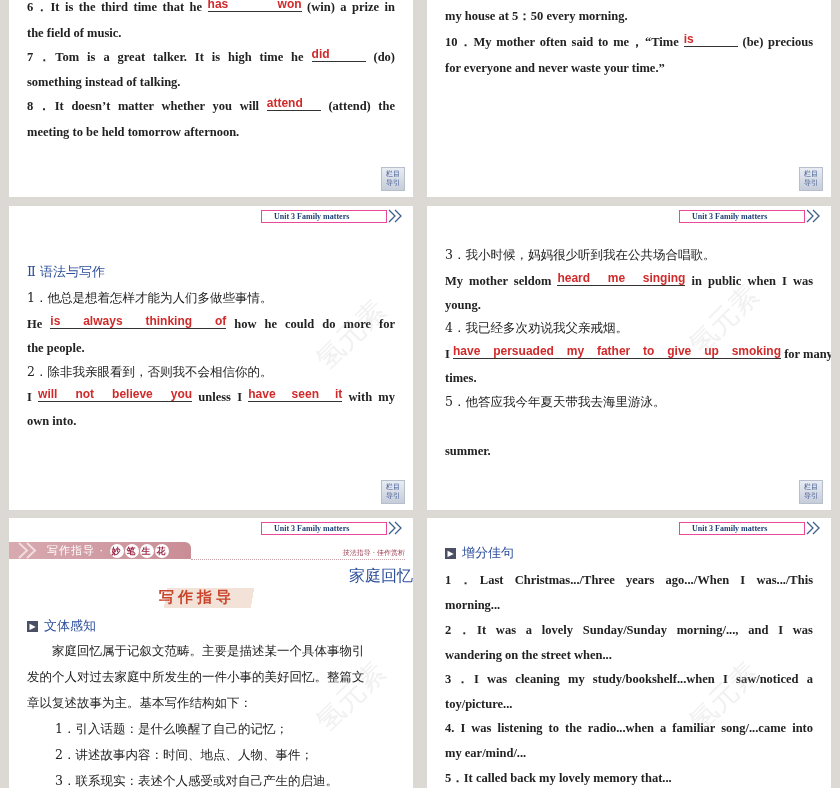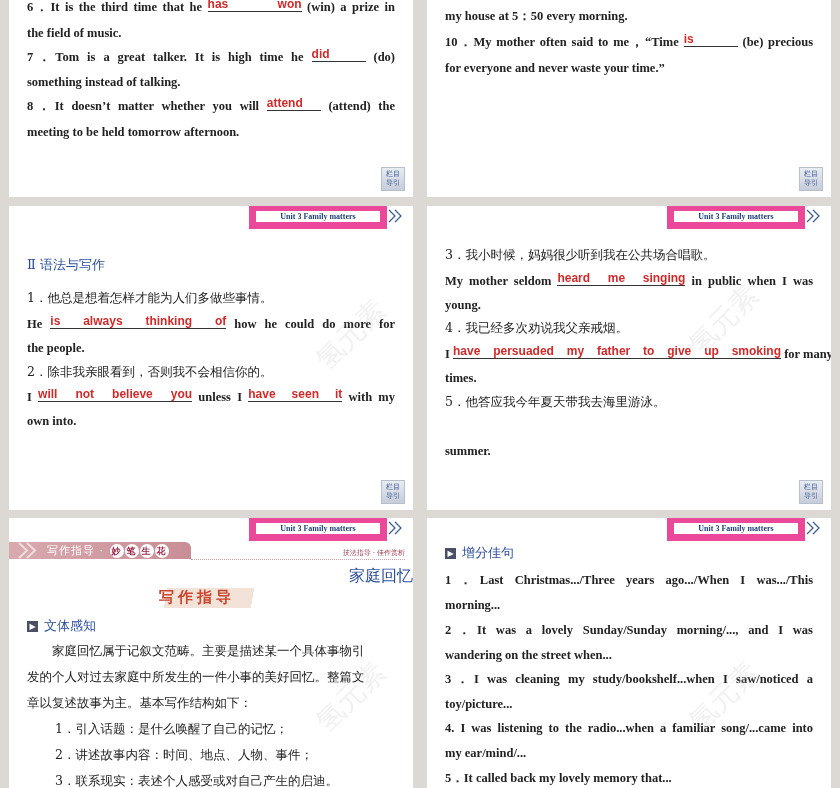--- a/index.html
+++ b/index.html
@@ -6,21 +6,21 @@
   body{width:840px;height:788px;background:#dcd8d4;position:relative;overflow:hidden;font-family:"Liberation Serif","DejaVu Serif",serif;}
   .slide{position:absolute;background:#ffffff;overflow:hidden;}
   #s1{left:9px;top:-10px;width:404px;height:207px;}
   #s2{left:427px;top:-10px;width:404px;height:207px;}
   #s3{left:9px;top:206px;width:404px;height:304px;}
   #s4{left:427px;top:206px;width:404px;height:304px;}
   #s5{left:9px;top:518px;width:404px;height:280px;}
   #s6{left:427px;top:518px;width:404px;height:280px;}
 
   .unit-tag{position:absolute;top:3px;right:8px;height:14px;display:flex;align-items:center;}
-  .unit-box{border:7px solid #ec4899;height:11px;padding:0 12px;font-size:8px;font-weight:bold;color:#1f3f75;line-height:11px;background:#fff;width:100px;text-align:center;}
+  .unit-box{border:1px solid #ec4899;height:11px;padding:0 12px;font-size:8px;font-weight:bold;color:#1f3f75;line-height:11px;background:#fff;width:100px;}
   .unit-arrow{width:18px;height:14px;}
 
   .nav-btn{position:absolute;right:8px;bottom:6px;width:22px;height:22px;background:linear-gradient(#e8ecf3,#c6cdd9);border:1px solid #b8bfcc;font-size:7px;line-height:9px;color:#3a5590;text-align:center;display:flex;flex-direction:column;justify-content:center;font-family:"DejaVu Sans",sans-serif;}
 
   .line{position:absolute;left:18px;right:18px;font-size:12.5px;font-weight:bold;color:#222;line-height:18px;white-space:nowrap;}
   .jl{text-align:justify;text-align-last:justify;}
   .blank{display:inline-block;border-bottom:1px solid #333;text-align:center;color:#d12a2a;font-family:"Liberation Sans",sans-serif;font-weight:bold;font-size:12px;line-height:14px;vertical-align:baseline;position:relative;top:-3px;}
   .cn{font-family:"DejaVu Serif",serif;font-weight:normal;font-size:12.5px;color:#222;}
   .sec-title{position:absolute;left:18px;font-size:13px;color:#2d4f9a;font-family:"DejaVu Serif",serif;}
   .sq-icon{display:inline-block;width:11px;height:11px;background:#4a4f63;color:#fff;font-size:8px;line-height:11px;text-align:center;margin-right:6px;vertical-align:middle;}
@@ -78,21 +78,21 @@
   </div>
 </div>
 
 <div class="slide" id="s3">
   <div class="unit-tag">
     <div class="unit-box">Unit 3   Family matters</div>
     <svg class="unit-arrow" viewBox="0 0 18 14">
         <path d="M2 1 L8 7 L2 13 M8 1 L14 7 L8 13" fill="none" stroke="#3f5f8f" stroke-width="1.3"></path>
       </svg>
   </div>
-  <div class="sec-title" style="top:50px">Ⅱ  语法与写作</div>
+  <div class="sec-title" style="top:57px">Ⅱ  语法与写作</div>
   <div class="line cn" style="top:83px">1．他总是想着怎样才能为人们多做些事情。</div>
   <div class="line jl" style="top:109px">
     <span>He</span>
     <span class="blank" style="width:176px">is always thinking of</span>
     <span>how he could do more for</span>
   </div>
   <div class="line" style="top:133px">the people.</div>
   <div class="line cn" style="top:157px">2．除非我亲眼看到，否则我不会相信你的。</div>
   <div class="line jl" style="top:182px">
     <span>I</span>

